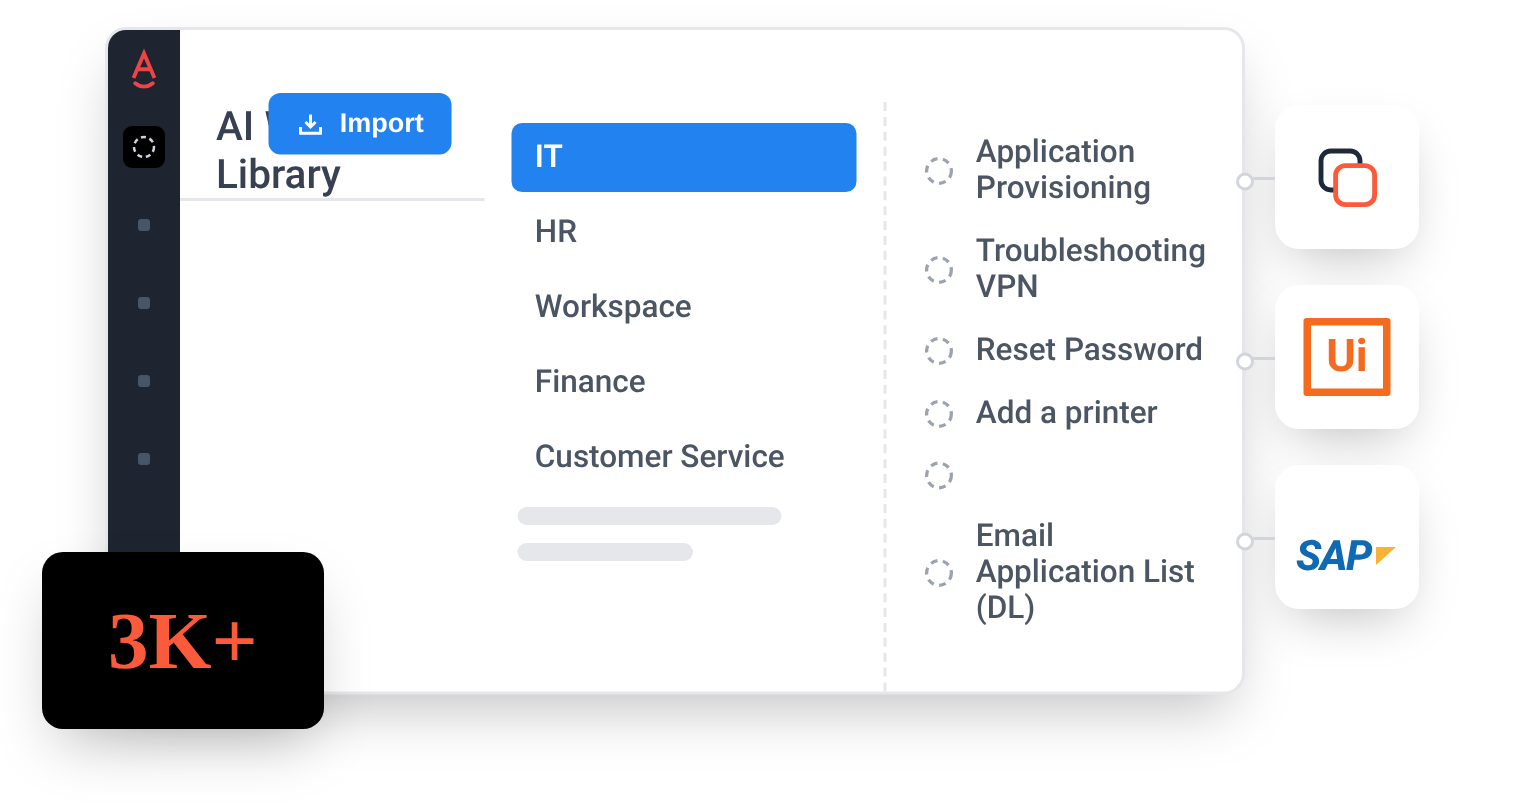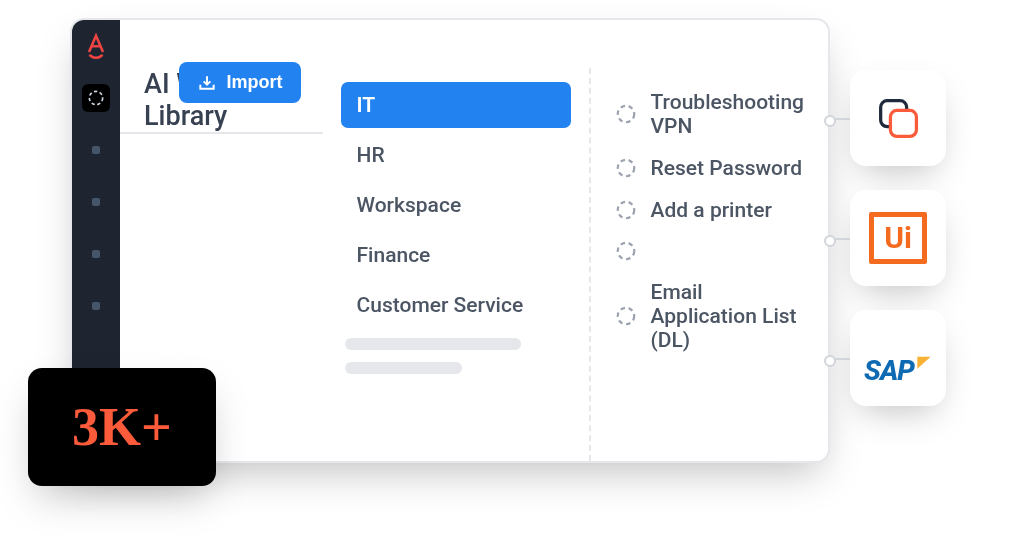--- a/index.html
+++ b/index.html
@@ -274,20 +274,26 @@
             <div class="skel-bar" style="width:78%"></div>
             <div class="skel-bar" style="width:52%"></div>
           </div>
         </div>
 
         <div class="workflow-list">
           <div class="wf-item">
             <svg class="wf-icon" viewBox="0 0 24 24" fill="none" stroke="currentColor" stroke-width="2.4" stroke-dasharray="5 4">
                 <circle cx="12" cy="12" r="9"></circle>
               </svg>
+            <span>Application Provisioning</span>
+          </div>
+          <div class="wf-item">
+            <svg class="wf-icon" viewBox="0 0 24 24" fill="none" stroke="currentColor" stroke-width="2.4" stroke-dasharray="5 4">
+                <circle cx="12" cy="12" r="9"></circle>
+              </svg>
             <span>Troubleshooting VPN</span>
           </div>
           <div class="wf-item">
             <svg class="wf-icon" viewBox="0 0 24 24" fill="none" stroke="currentColor" stroke-width="2.4" stroke-dasharray="5 4">
                 <circle cx="12" cy="12" r="9"></circle>
               </svg>
             <span>Reset Password</span>
           </div>
           <div class="wf-item">
             <svg class="wf-icon" viewBox="0 0 24 24" fill="none" stroke="currentColor" stroke-width="2.4" stroke-dasharray="5 4">
@@ -323,20 +329,20 @@
       <rect x="8" y="8" width="24" height="24" rx="6" fill="none" stroke="#1e293b" stroke-width="3"></rect>
       <rect x="17" y="17" width="24" height="24" rx="6" fill="#fff" stroke="#fb5b3a" stroke-width="3"></rect>
     </svg>
   </div>
   <div class="tile">
     <div class="connector"></div>
     <div class="ui-text">Ui</div>
   </div>
   <div class="tile">
     <div class="connector"></div>
-    <div style="display:flex;gap:2px;margin-top:24px;">
+    <div style="display:flex;align-items:center;gap:2px;margin-top:24px;">
       <span class="sap-text">SAP</span>
       <svg width="16" height="16" viewBox="0 0 24 24">
         <path d="M2 4 L22 4 L2 22 Z" fill="#f9b233"></path>
       </svg>
     </div>
   </div>
 </div>
 
 </body></html>

